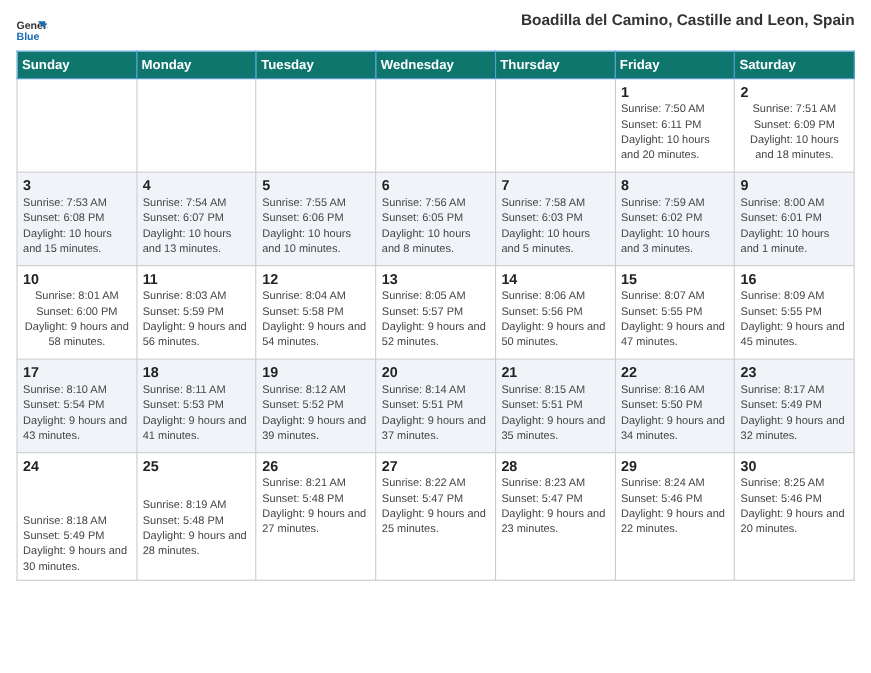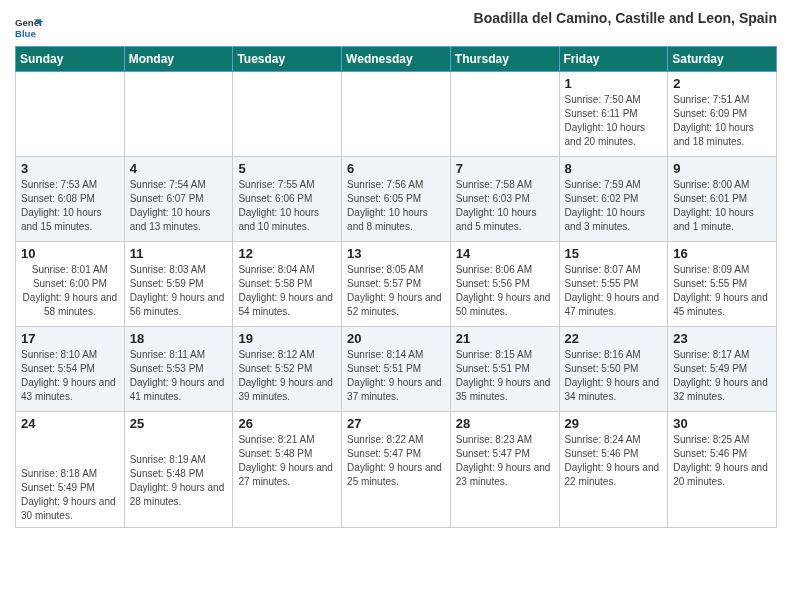--- a/index.html
+++ b/index.html
@@ -119,21 +119,21 @@
         <td class="empty-cell"></td>
         <td class="empty-cell"></td>
         <td>
           <span class="day-num">1</span>
           <div class="cell-info" style="white-space: pre-line;">Sunrise: 7:50 AM
 Sunset: 6:11 PM
 Daylight: 10 hours and 20 minutes.</div>
         </td>
         <td>
           <span class="day-num">2</span>
-          <div class="cell-info" style="white-space: pre-line;">Sunrise: 7:51 AM
+          <div class="cell-info" style="white-space: pre-line; text-align: center;">Sunrise: 7:51 AM
 Sunset: 6:09 PM
 Daylight: 10 hours and 18 minutes.</div>
         </td>
       </tr>
       <tr>
         <td>
           <span class="day-num">3</span>
           <div class="cell-info" style="white-space: pre-line;">Sunrise: 7:53 AM
 Sunset: 6:08 PM
 Daylight: 10 hours and 15 minutes.</div>

